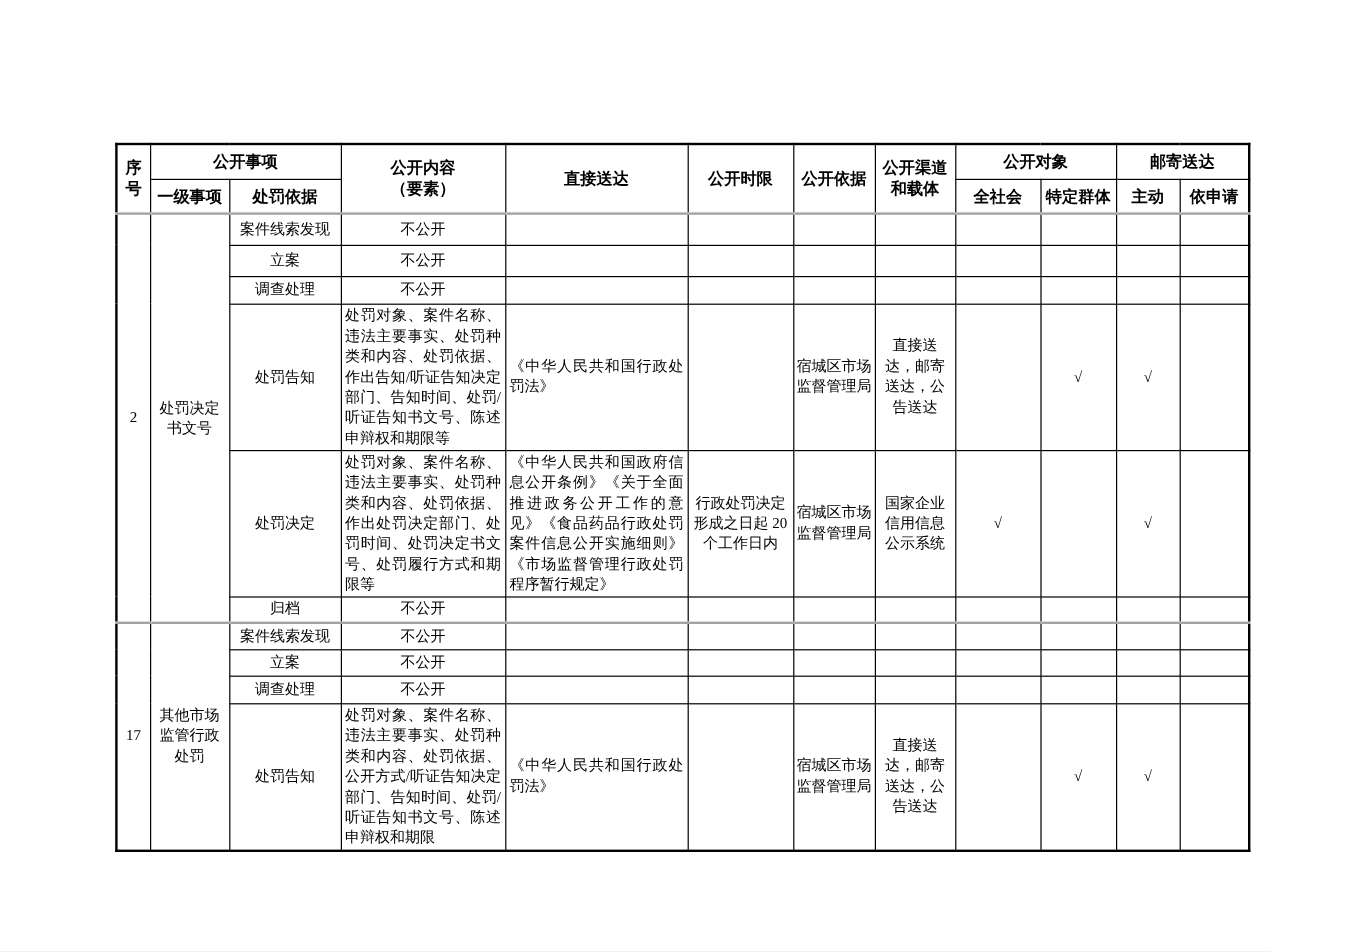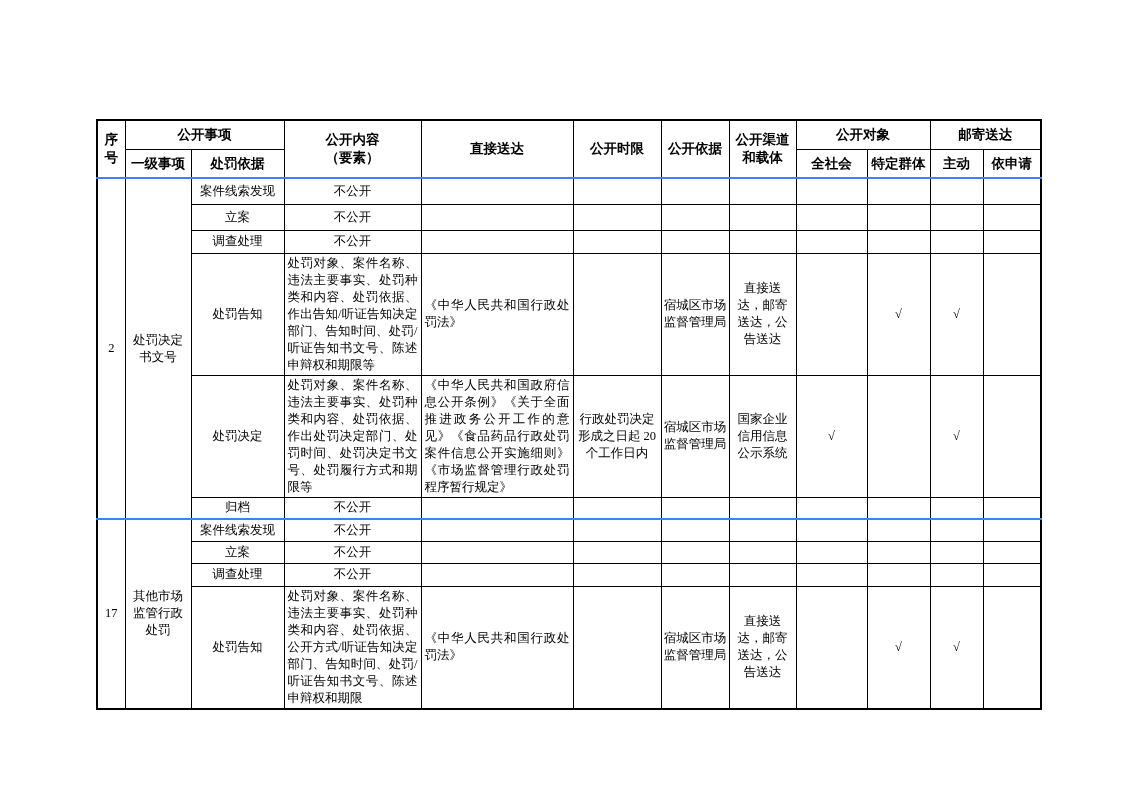--- a/index.html
+++ b/index.html
@@ -31,21 +31,21 @@
   }
   th {
     font-weight:bold;
     font-size:13.5px;
     white-space:pre-line;
     line-height:18px;
   }
   td.l { text-align:justify; padding:1px 3px;margin-top:44px; }
   tr.h1 th { height:26px; }
   tr.h2 th { height:25px; }
-  tr.gstart > th, tr.gstart > td { border-top:2px solid #3b82f6; }
+  tr.gstart > th, tr.gstart > td { border-top:2px solid #a3a3a3; }
 </style>
 </head>
 <body>
 
 <div class="page">
   <div class="table-wrap">
     <table class="disclosure">
       <colgroup>
         <col style="width:28px">
           <col style="width:66px">

